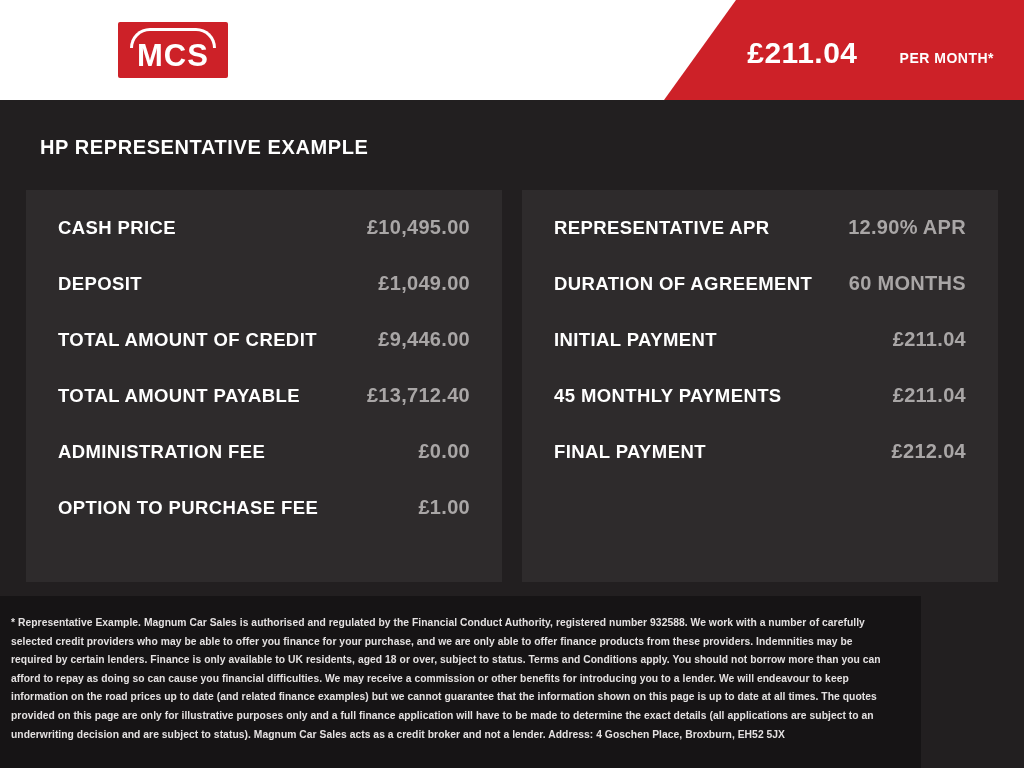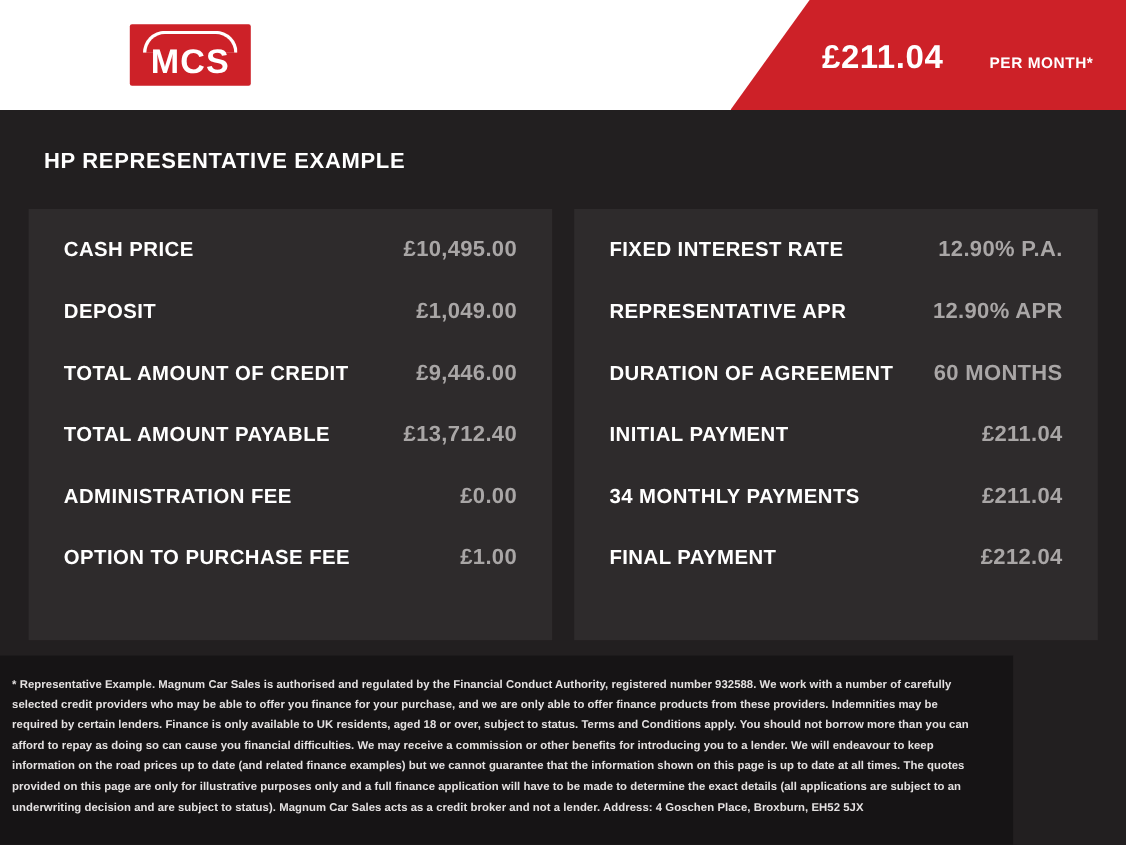--- a/index.html
+++ b/index.html
@@ -197,37 +197,33 @@
         <span class="row-value">£0.00</span>
       </div>
       <div class="row">
         <span class="row-label">OPTION TO PURCHASE FEE</span>
         <span class="row-value">£1.00</span>
       </div>
     </div>
 
     <div class="panel">
       <div class="row">
-        <span class="row-label">FIXED INTEREST RATE</span>
-        <span class="row-value">12.90% P.A.</span>
-      </div>
-      <div class="row">
         <span class="row-label">REPRESENTATIVE APR</span>
         <span class="row-value">12.90% APR</span>
       </div>
       <div class="row">
         <span class="row-label">DURATION OF AGREEMENT</span>
         <span class="row-value">60 MONTHS</span>
       </div>
       <div class="row">
         <span class="row-label">INITIAL PAYMENT</span>
         <span class="row-value">£211.04</span>
       </div>
       <div class="row">
-        <span class="row-label">34 MONTHLY PAYMENTS</span>
+        <span class="row-label">45 MONTHLY PAYMENTS</span>
         <span class="row-value">£211.04</span>
       </div>
       <div class="row">
         <span class="row-label">FINAL PAYMENT</span>
         <span class="row-value">£212.04</span>
       </div>
     </div>
 
   </div>
 

